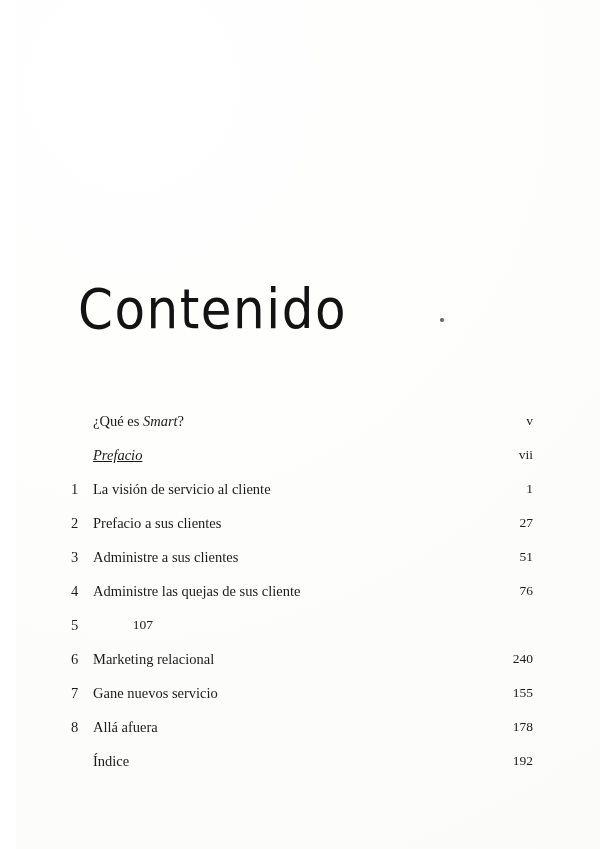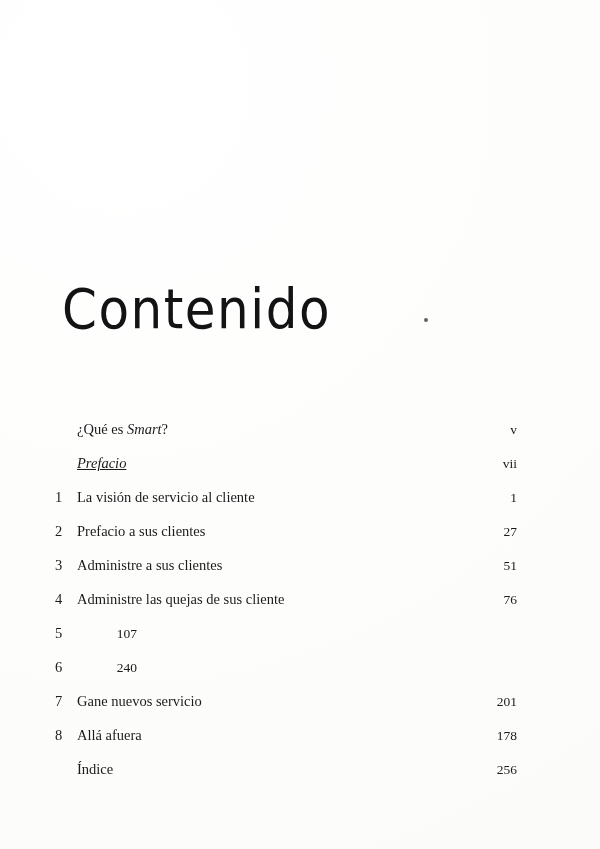--- a/index.html
+++ b/index.html
@@ -13,20 +13,21 @@
     font-family: "Liberation Serif", serif;
     color: #1a1a1a;
     position: relative;
     overflow: hidden;
   }
 
   .page {
     position: absolute;
     inset: 0;
     background: #14b8a6;
+    margin-left: 16px;
   }
 
   
   .paper-tint {
     position: absolute;
     inset: 0;
     background:
       radial-gradient(circle at 20% 10%, #ffffff 0%, #fdfdfc 55%, #fbfbf9 100%);
     pointer-events: none;
   }
@@ -58,21 +59,21 @@
 
   .toc {
     position: absolute;
     left: 55px;
     top: 404px;
     width: 470px;
   }
 
   .toc-row {
     display: flex;
-    align-items: flex-end;
+    align-items: center;
     height: 34px;
     font-size: 14.5px;
     color: #1b1b1b;
   }
 
   .num {
     width: 22px;
     flex: 0 0 22px;
     text-align: left;
     font-size: 14.5px;
@@ -140,31 +141,32 @@
         <span class="num">4</span>
         <span class="label">Administre las quejas de sus cliente</span>
         <span class="pg">76</span>
       </div>
       <div class="toc-row row-front">
         <span class="num">5</span>
         <span class="pg">107</span>
       </div>
       <div class="toc-row row-front">
         <span class="num">6</span>
+        <span class="label">Marketing relacional</span>
         <span class="pg">240</span>
       </div>
       <div class="toc-row row-front">
         <span class="num">7</span>
         <span class="label">Gane nuevos servicio</span>
-        <span class="pg">201</span>
+        <span class="pg">155</span>
       </div>
       <div class="toc-row row-front">
         <span class="num">8</span>
         <span class="label">Allá afuera</span>
         <span class="pg">178</span>
       </div>
       <div class="toc-row row-front">
         <span class="num"></span>
         <span class="label">Índice</span>
-        <span class="pg">256</span>
+        <span class="pg">192</span>
       </div>
     </div>
 </div>
 
 </body></html>

